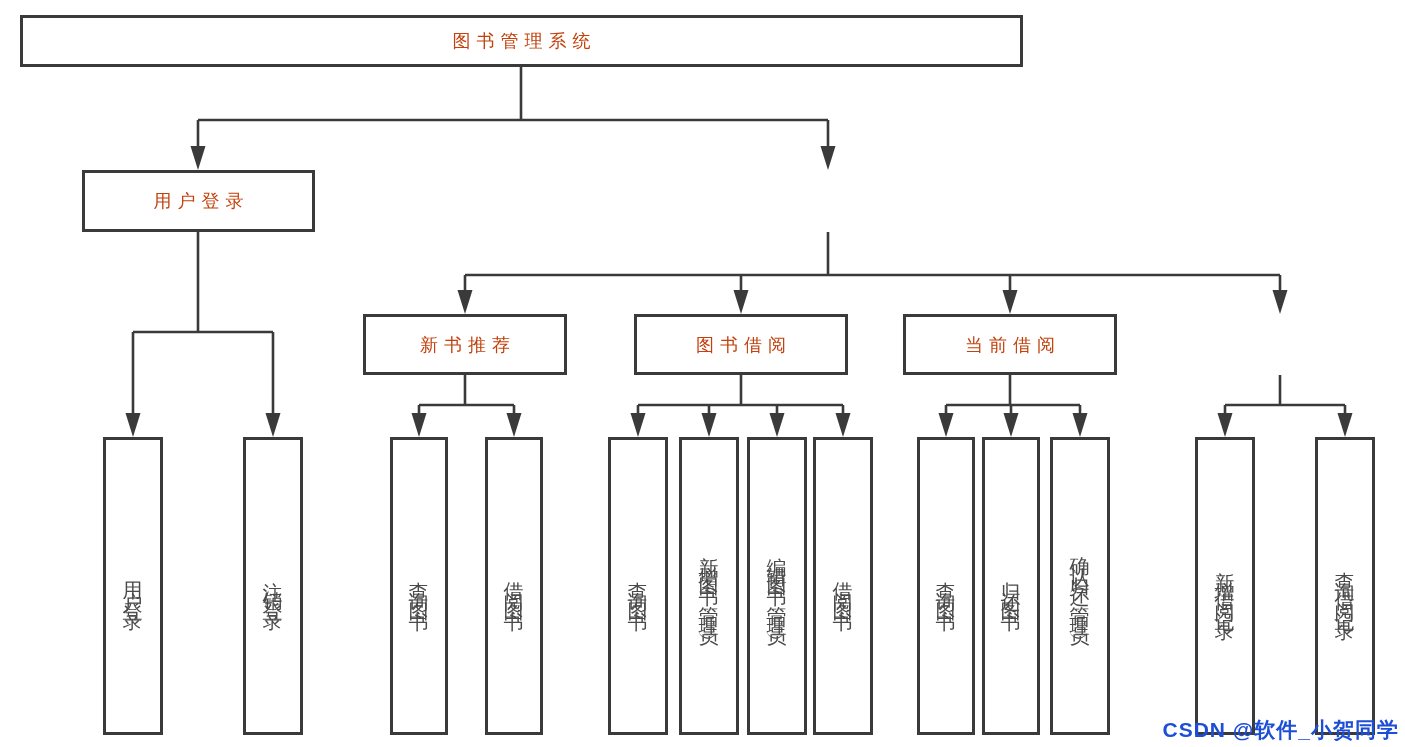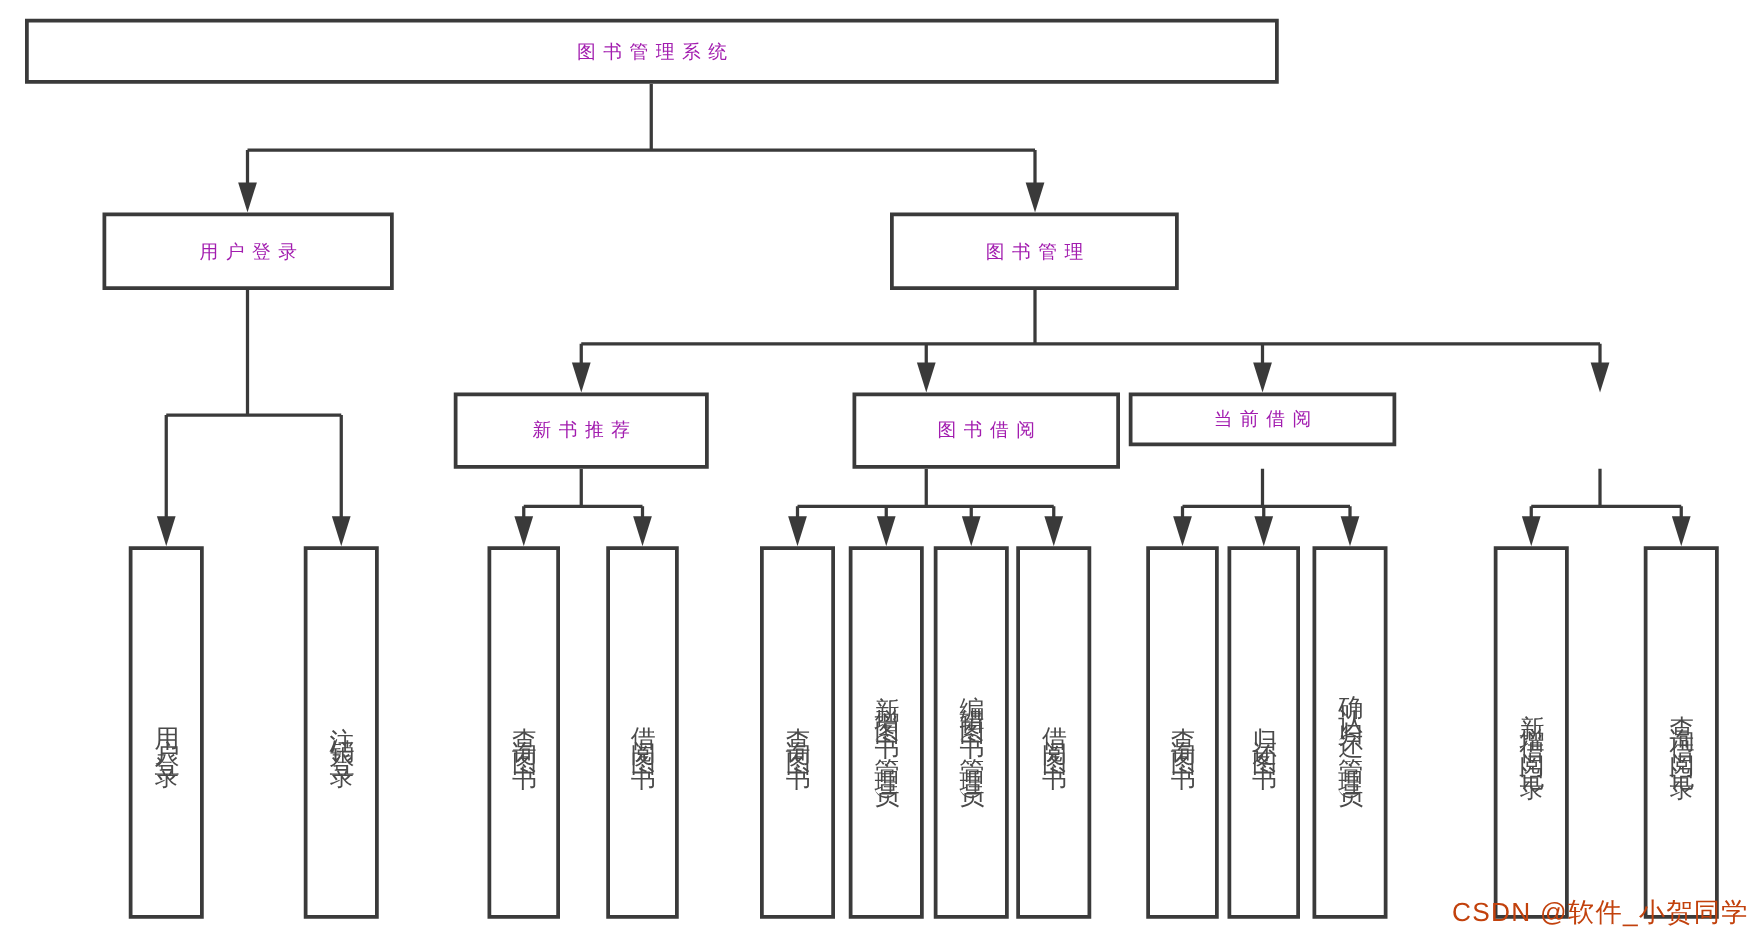--- a/index.html
+++ b/index.html
@@ -26,66 +26,67 @@
     position: absolute;
     box-sizing: border-box;
     background: #ffffff;
     border: 3px solid #3a3a3a;
     display: flex;
     align-items: center;
     justify-content: center;
     z-index: 2;
   }
   .hlabel {
-    font-size: 15px;
+    font-size: 18px;
     letter-spacing: 6px;
     text-indent: 6px;
-    color: #a21caf;
+    color: #c2410c;
     white-space: nowrap;
   }
   .vbox { top: 437px; height: 298px; }
   .vlabel {
     writing-mode: vertical-rl;
     text-orientation: mixed;
     font-size: 20px;
     letter-spacing: 10px;
     color: #4a4a4a;
     line-height: 1;
     white-space: nowrap;
   }
   
   .n-root   { left: 20px;  top: 15px;  width: 1003px; height: 52px; }
   .n-login  { left: 82px;  top: 170px; width: 233px;  height: 62px; }
   .n-mgmt   { left: 712px; top: 170px; width: 231px;  height: 62px; }
   .n-rec    { left: 363px; top: 314px; width: 204px;  height: 61px; font-family: Liberation Serif, serif; }
-  .n-borrow { left: 634px; top: 314px; width: 214px;  height: 61px; margin-left: 48px; }
-  .n-cur    { left: 903px; top: 314px; width: 214px;  height: 43px; }
+  .n-borrow { left: 634px; top: 314px; width: 214px;  height: 61px; }
+  .n-cur    { left: 903px; top: 314px; width: 214px;  height: 61px; }
   .n-recs   { left: 1173px;top: 314px; width: 215px;  height: 61px; }
   .lf-1  { left: 103px;  width: 60px; }
   .lf-2  { left: 243px;  width: 60px; }
   .lf-3  { left: 390px;  width: 58px; }
   .lf-4  { left: 485px;  width: 58px; }
   .lf-5  { left: 608px;  width: 60px; }
   .lf-6  { left: 679px;  width: 60px; }
   .lf-7  { left: 747px;  width: 60px; }
   .lf-8  { left: 813px;  width: 60px; }
   .lf-9  { left: 917px;  width: 58px; }
   .lf-10 { left: 982px;  width: 58px; }
   .lf-11 { left: 1050px; width: 60px; }
   .lf-12 { left: 1195px; width: 60px; }
   .lf-13 { left: 1315px; width: 60px; }
   .watermark {
     position: absolute;
     right: 6px;
     bottom: 3px;
     font-size: 21px;
-    color: #c2410c;
+    color: #1d4ed8;
     letter-spacing: 1px;
     z-index: 3;
     white-space: nowrap;
+    font-weight: bold;
   }
 </style>
 </head>
 <body>
 
 <div class="canvas">
 
   <svg id="connector-layer" width="1405" height="747" viewBox="0 0 1405 747">
       <path d="M 521 67 L 521 120 M 198 120 L 828 120 M 198 120 L 198 150 M 828 120 L 828 150 M 198 232 L 198 332 M 133 332 L 273 332 M 133 332 L 133 417 M 273 332 L 273 417 M 828 232 L 828 275 M 465 275 L 1280 275 M 465 275 L 465 294 M 741 275 L 741 294 M 1010 275 L 1010 294 M 1280 275 L 1280 294 M 465 375 L 465 405 M 419 405 L 514 405 M 419 405 L 419 417 M 514 405 L 514 417 M 741 375 L 741 405 M 638 405 L 843 405 M 638 405 L 638 417 M 709 405 L 709 417 M 777 405 L 777 417 M 843 405 L 843 417 M 1010 375 L 1010 405 M 946 405 L 1080 405 M 946 405 L 946 417 M 1011 405 L 1011 417 M 1080 405 L 1080 417 M 1280 375 L 1280 405 M 1225 405 L 1345 405 M 1225 405 L 1225 417 M 1345 405 L 1345 417 " fill="none" stroke="#3a3a3a" stroke-width="2.6"></path>
       <polygon points="190.5,146 205.5,146 198,170" fill="#3a3a3a"></polygon>
@@ -110,23 +111,20 @@
     </svg>
 
   <div class="node n-root">
     <span class="hlabel">图书管理系统</span>
   </div>
 
   <div class="node n-login">
     <span class="hlabel">用户登录</span>
   </div>
 
-  <div class="node n-mgmt">
-    <span class="hlabel">图书管理</span>
-  </div>
 
   <div class="node n-rec">
     <span class="hlabel">新书推荐</span>
   </div>
 
   <div class="node n-borrow">
     <span class="hlabel">图书借阅</span>
   </div>
 
   <div class="node n-cur">

